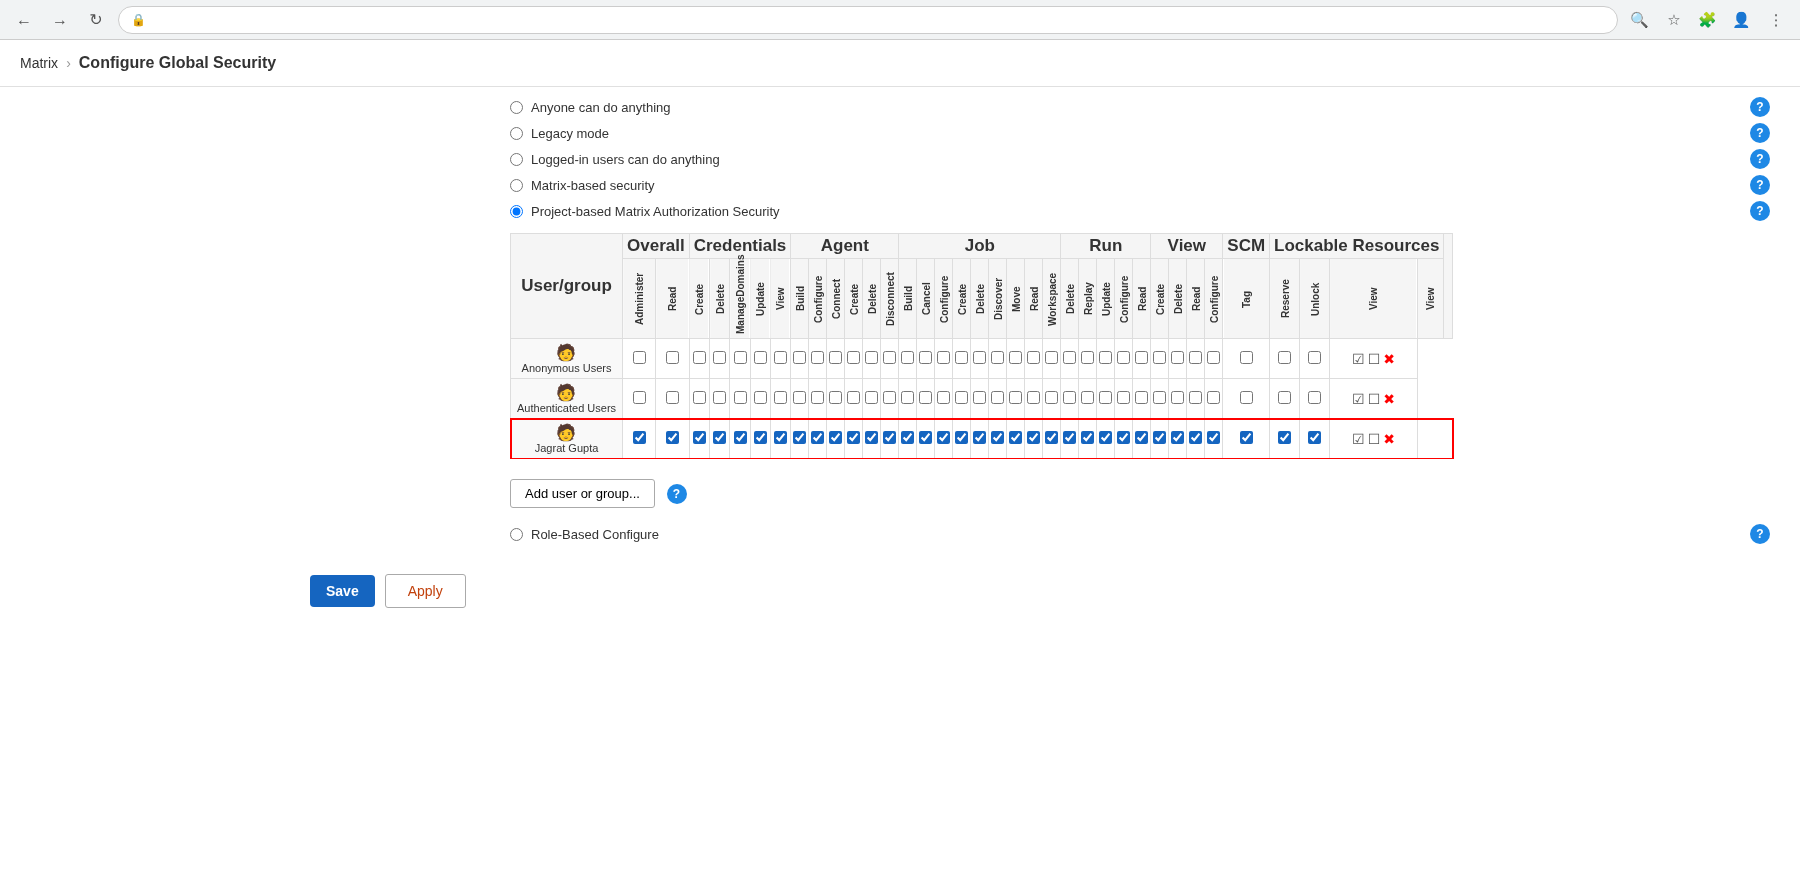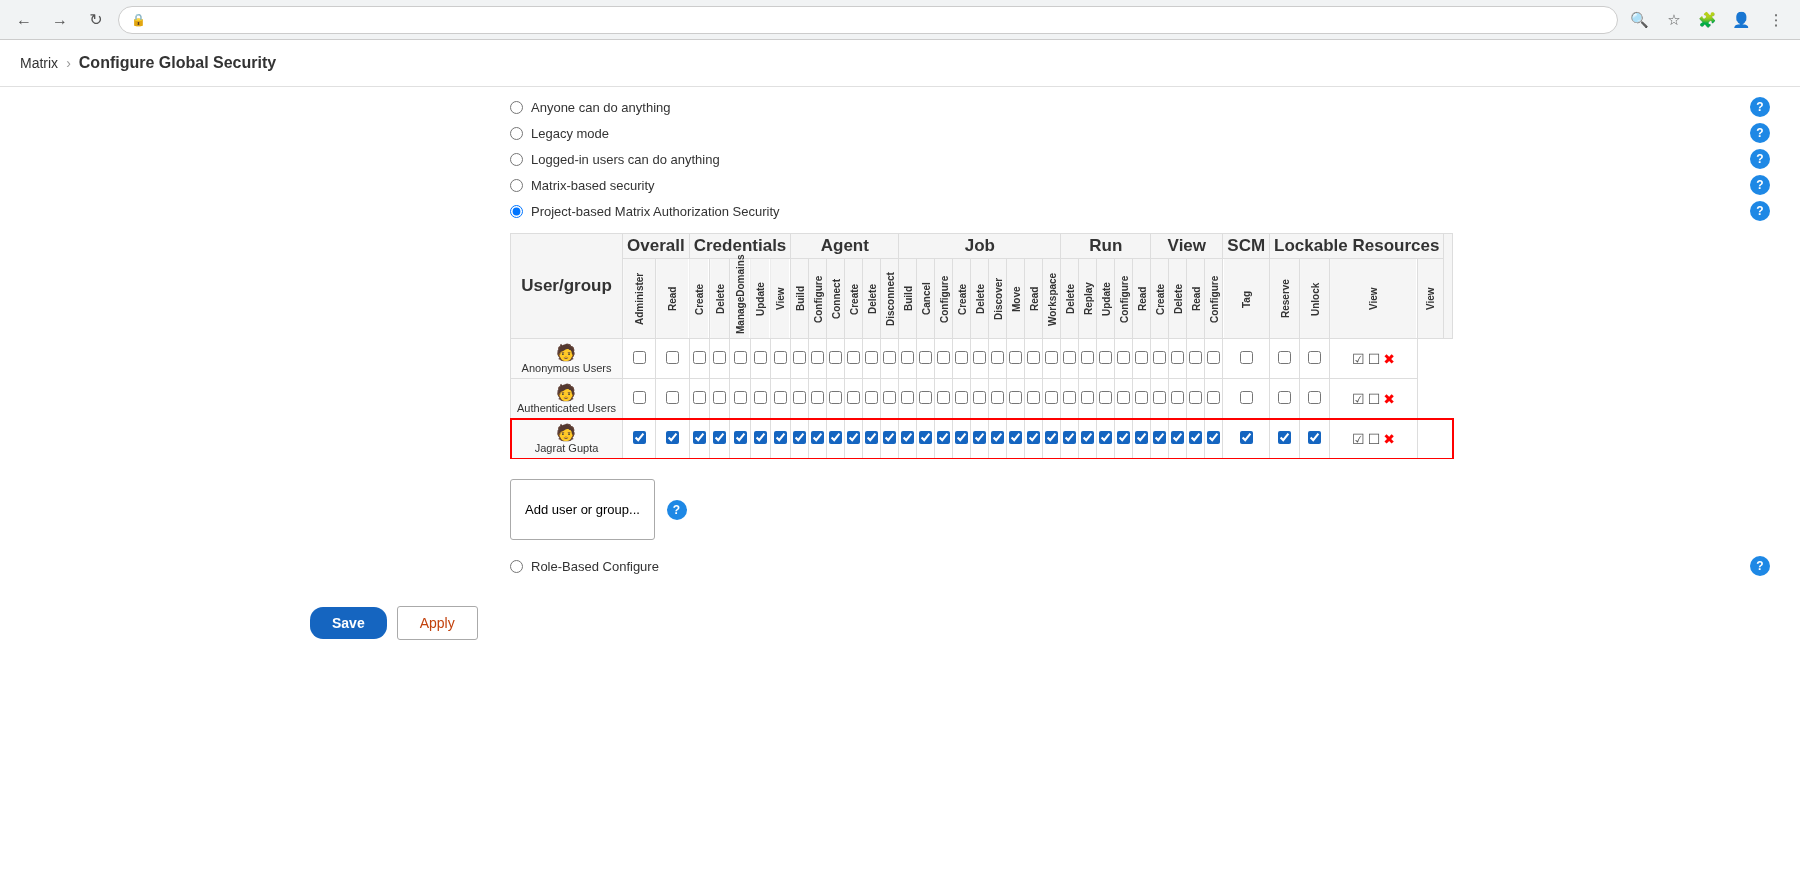--- a/index.html
+++ b/index.html
@@ -104,40 +104,40 @@
 
     .action-cell {
       padding: 2px 4px !important;
       white-space: nowrap;
     }
 
     .btn-save {
       background: #1565c0;
       color: white;
       border: none;
-      padding: 8px 22px;
+      padding: 8px 16px;
       font-size: 14px;
-      border-radius: 13px;
+      border-radius: 4px;
       cursor: pointer;
       font-weight: bold;
     }
     .btn-apply {
       background: white;
       color: #c2410c;
       border: 1px solid #aaa;
       padding: 8px 22px;
       font-size: 14px;
       border-radius: 3px;
       cursor: pointer;
     }
 
     .add-user-btn {
       background: white;
       border: 1px solid #aaa;
-      padding: 22px 14px;
+      padding: 6px 14px;
       font-size: 13px;
       border-radius: 3px;
       cursor: pointer;
       margin-top: 10px;
     }
 
     .blue-dot {
       width: 20px; height: 20px; border-radius: 50%;
       background: #1e88e5; color: white; font-size: 12px; font-weight: bold;
       display: inline-flex; align-items: center; justify-content: center;

